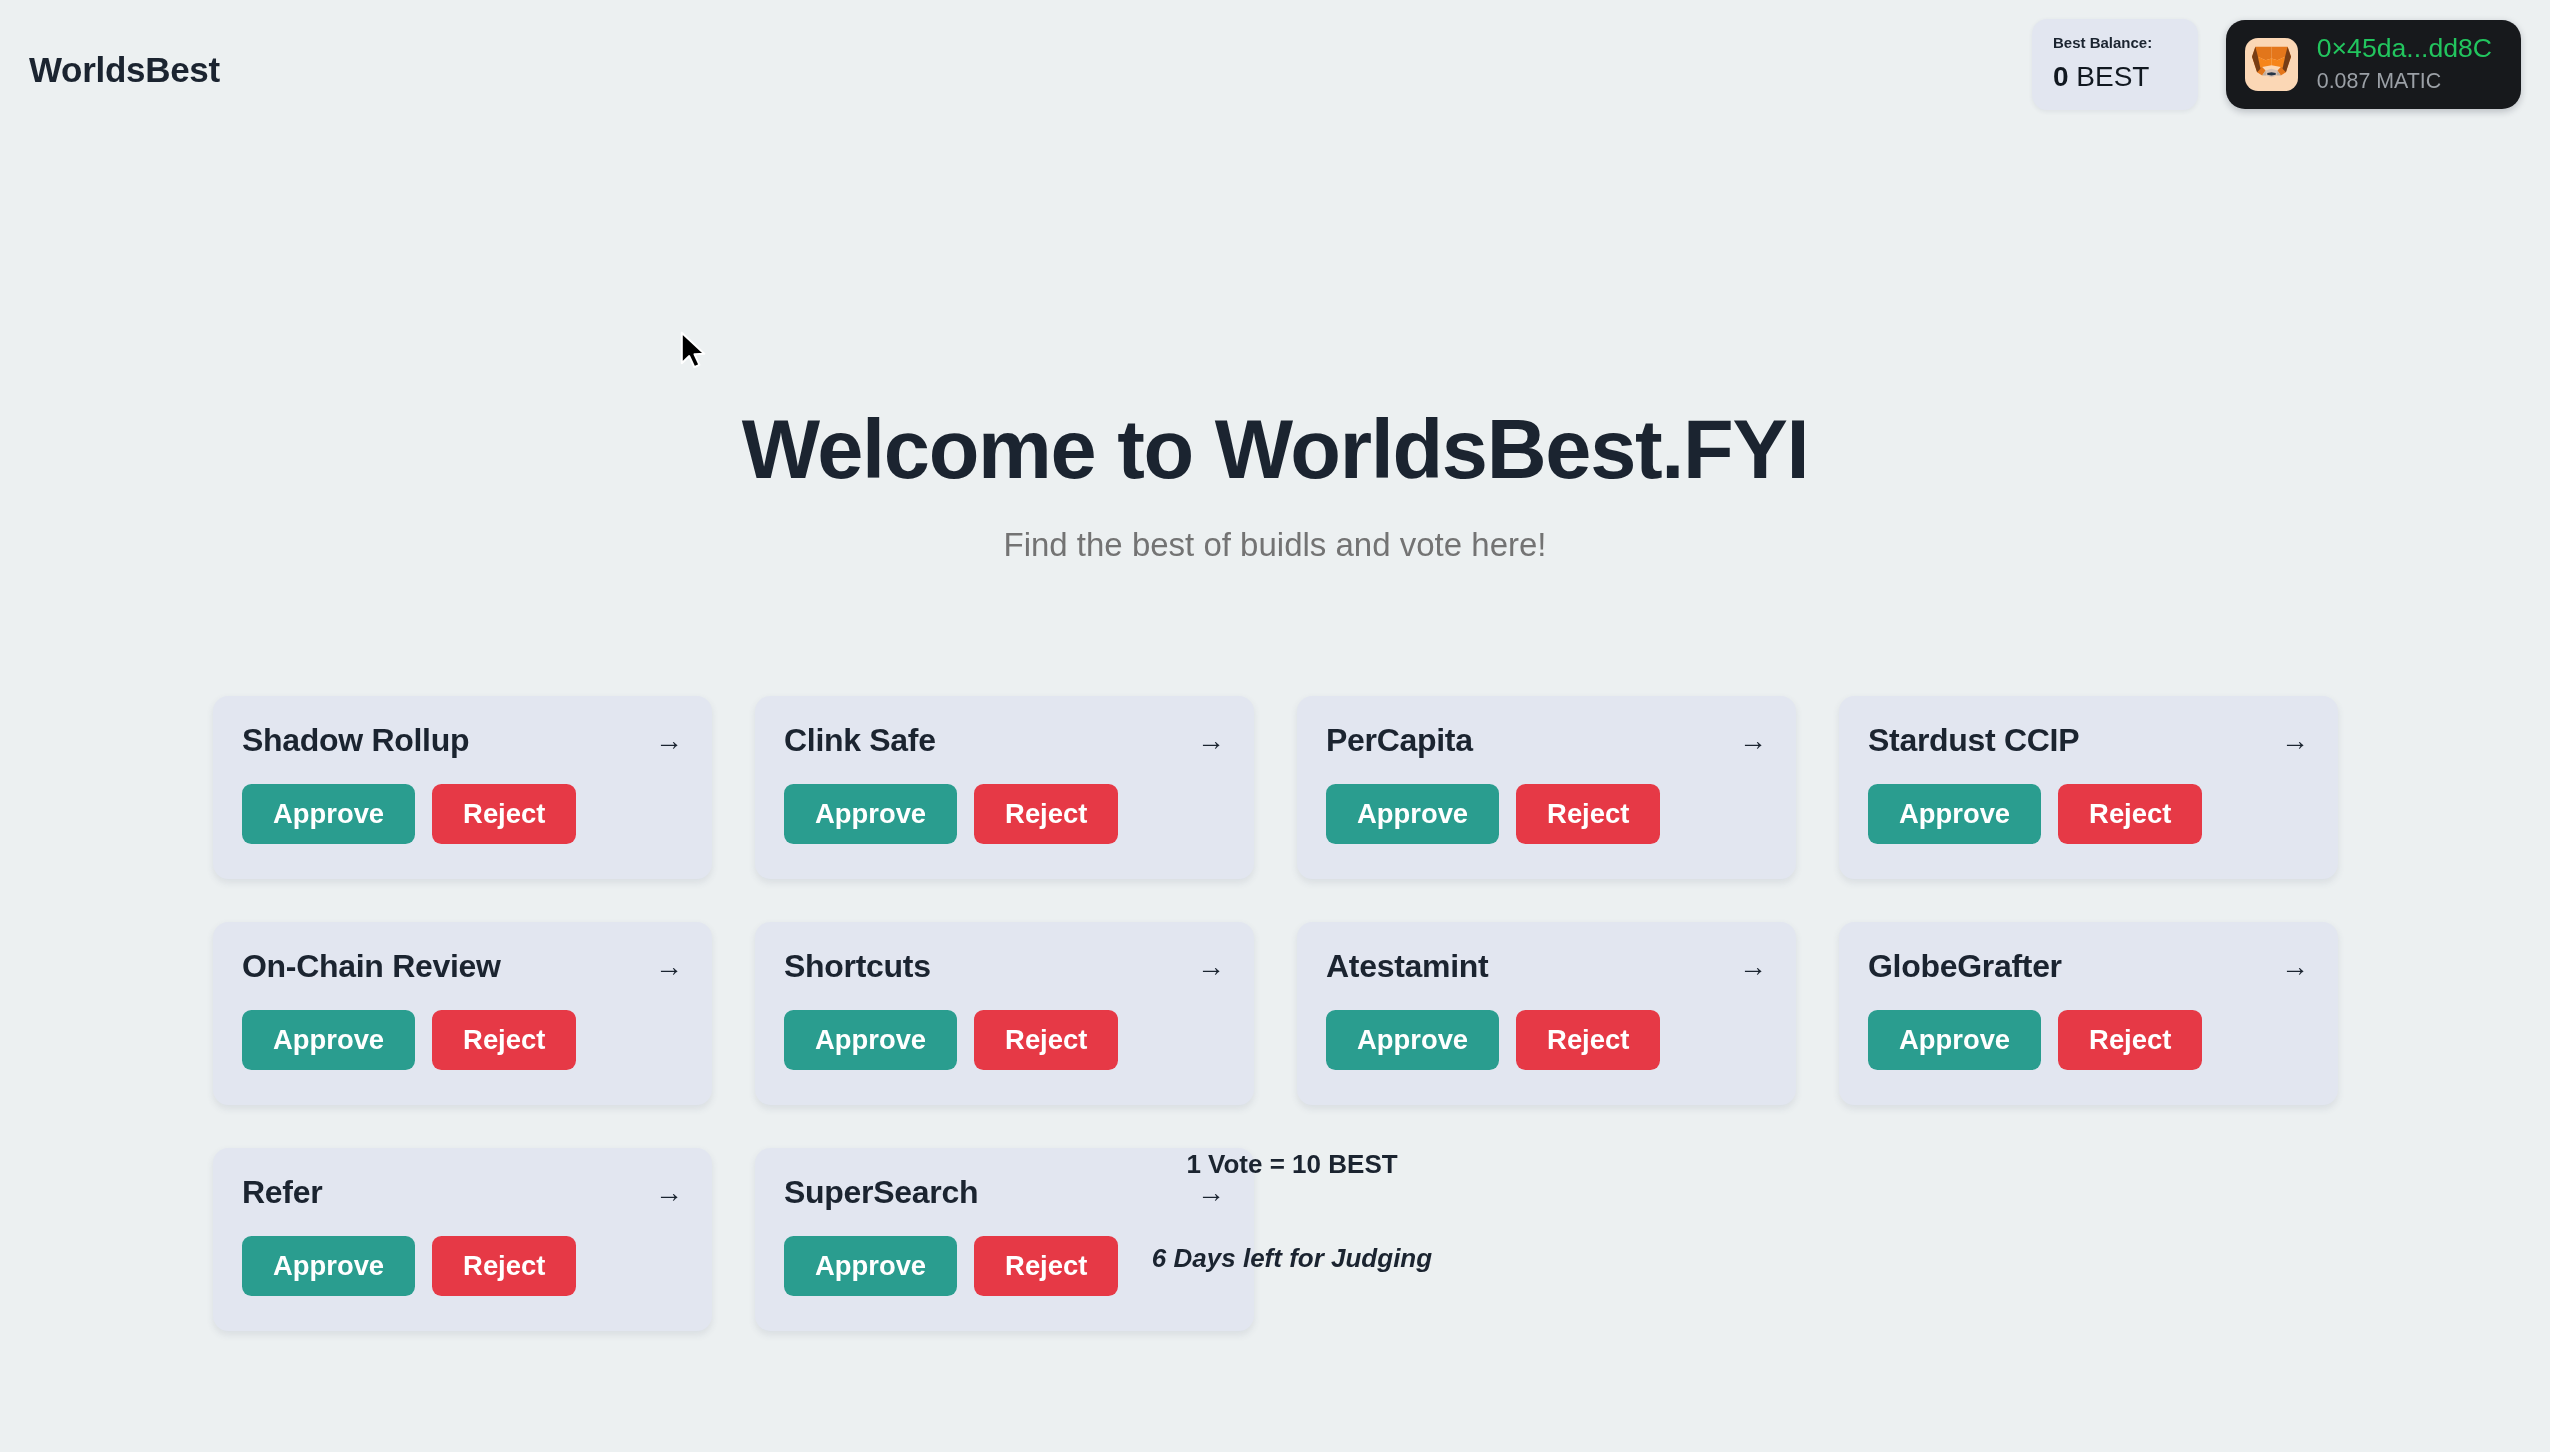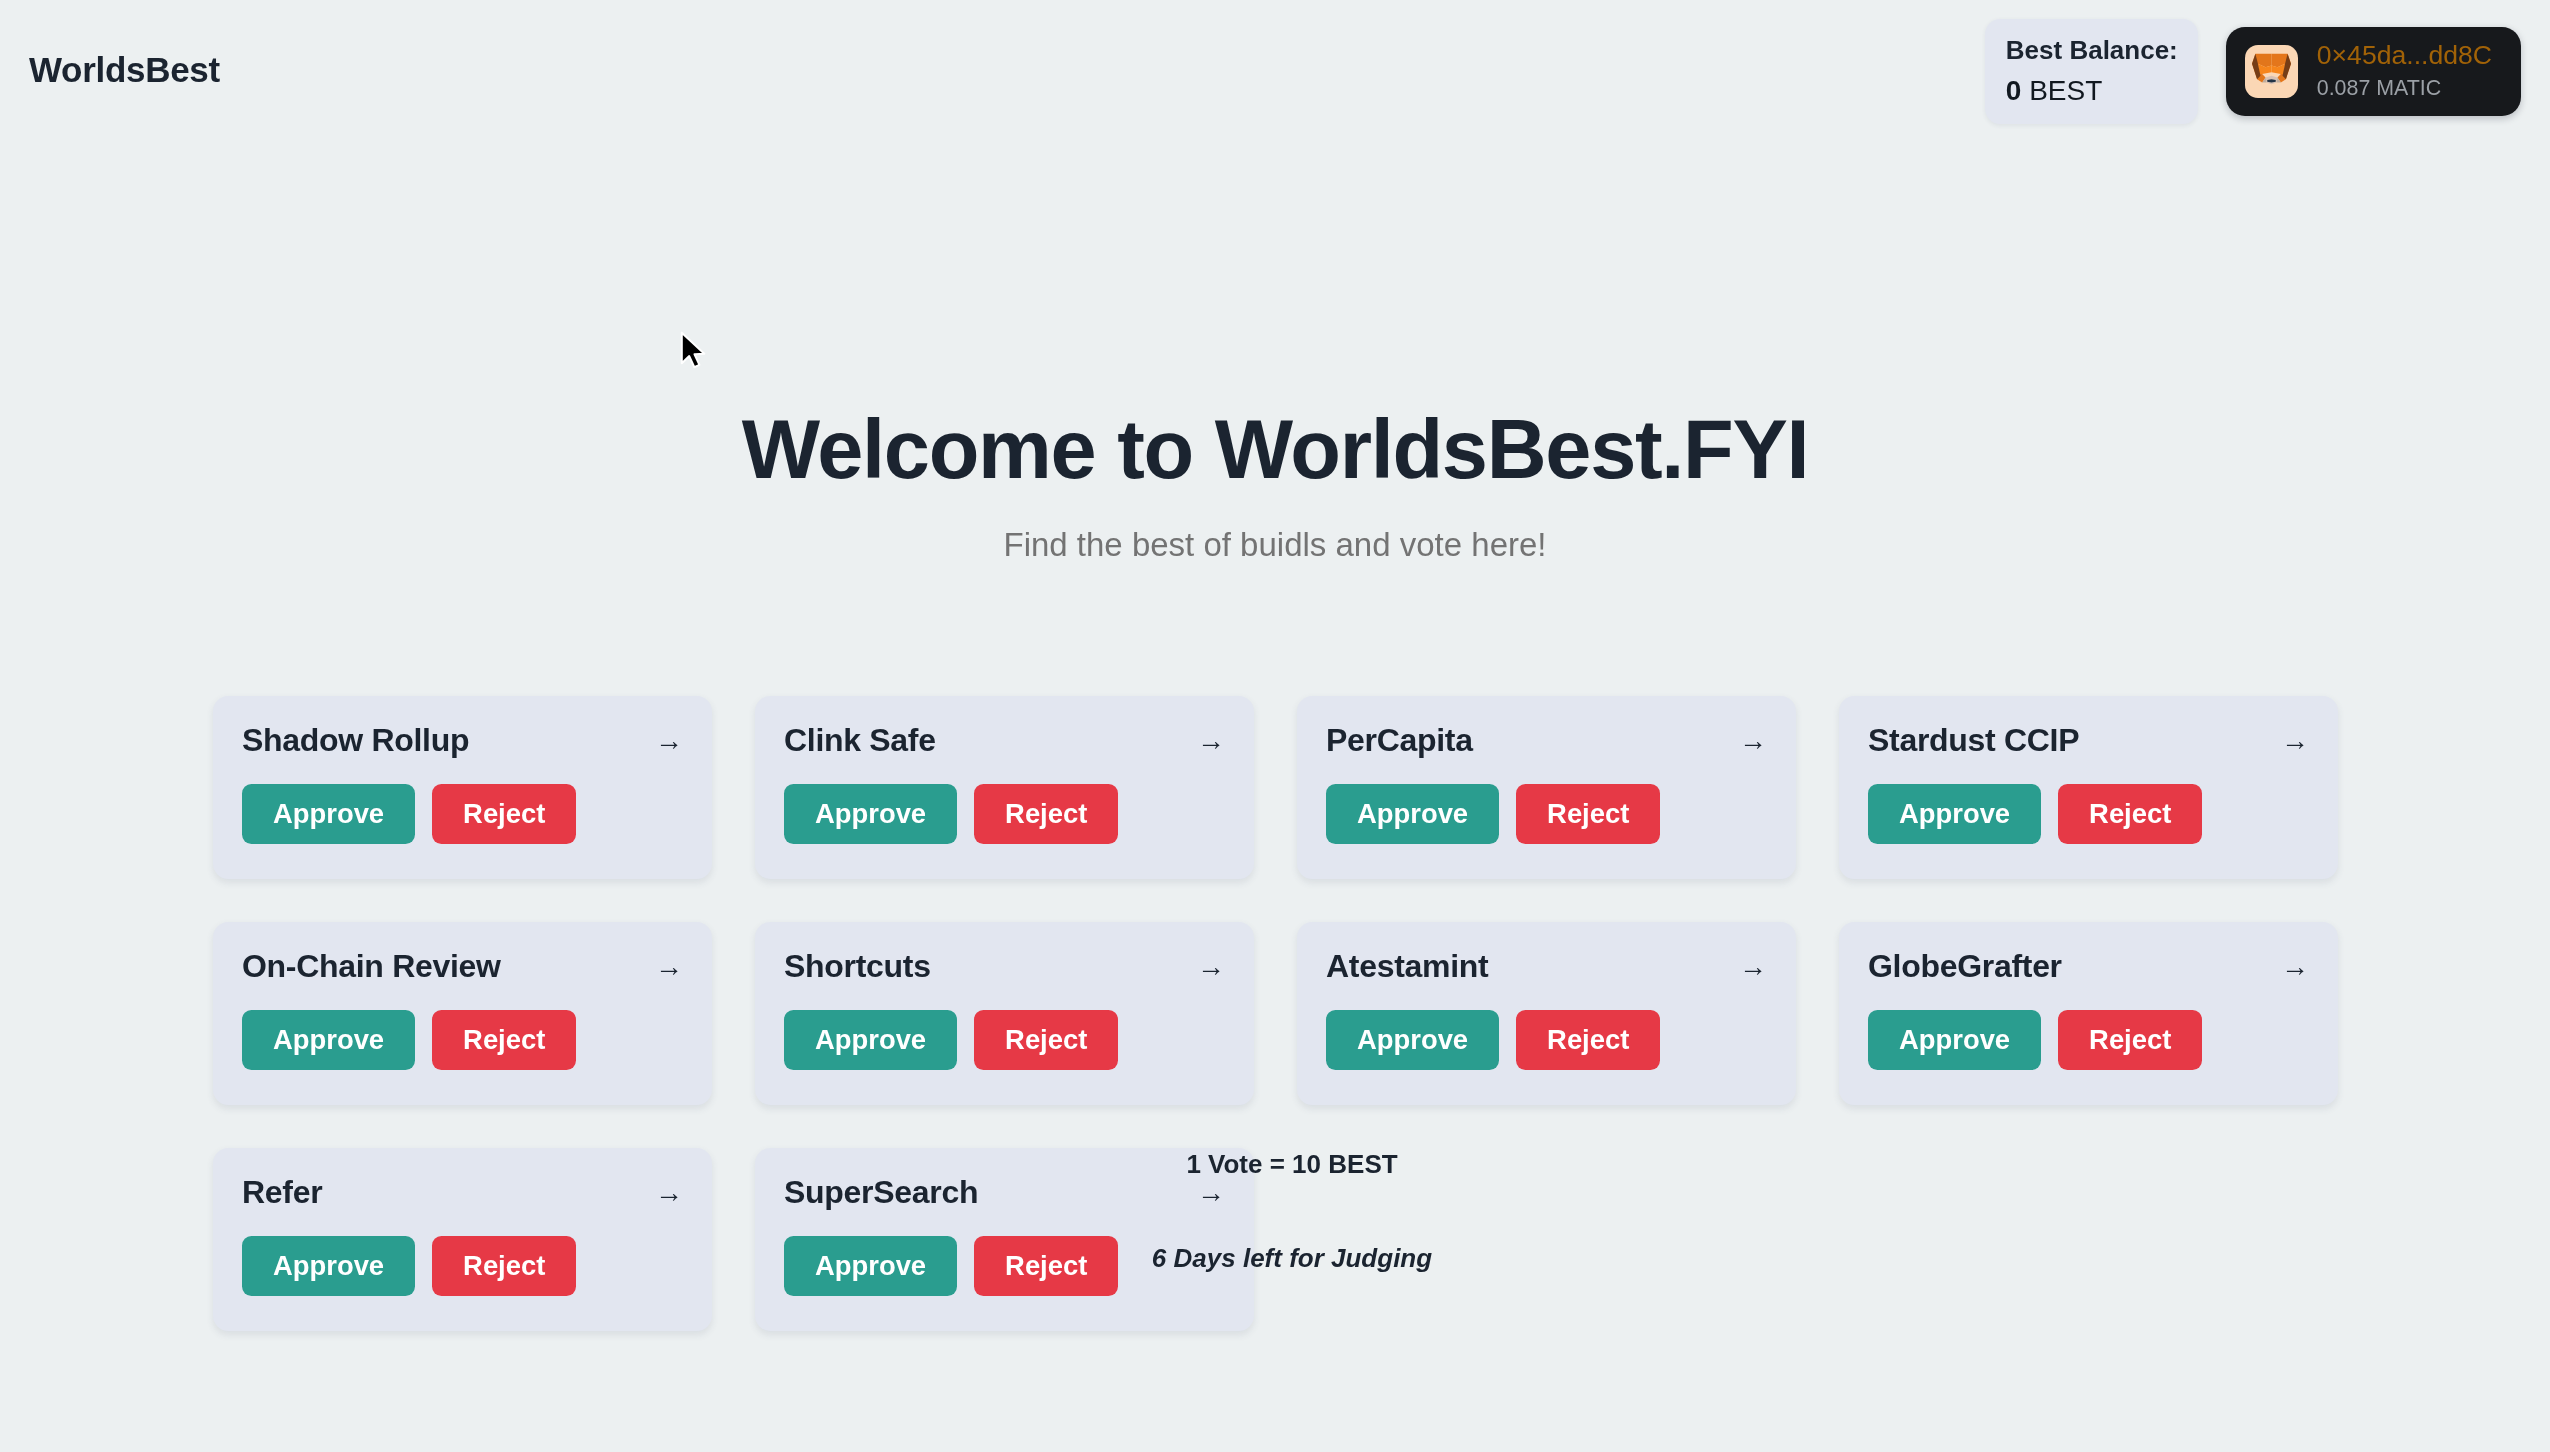--- a/index.html
+++ b/index.html
@@ -45,21 +45,21 @@
   }
 
   .balance-pill {
     background: #e2e6f0;
     border-radius: 15.4px;
     padding: 14.6px 20.6px 17px 20.6px;
     min-width: 166px;
     box-shadow: 0 1.7px 4.3px rgba(40,50,80,0.07);
   }
   .balance-label {
-    font-size: 26px;
+    font-size: 15px;
     font-weight: 700;
     color: #1b2430;
     white-space: nowrap;
     line-height: 1.25;
   }
   .balance-value {
     margin-top: 8.6px;
     font-size: 28px;
     font-weight: 400;
     color: #111820;
@@ -84,21 +84,21 @@
     background: #fbd7b5;
     display: flex;
     align-items: center;
     justify-content: center;
     flex: none;
   }
   .wallet-texts { display: flex; flex-direction: column; justify-content: center; }
   .wallet-addr {
     font-size: 26.6px;
     font-weight: 400;
-    color: #a16207;
+    color: #22c55e;
     line-height: 1.2;
     white-space: nowrap;
   }
   .wallet-bal {
     font-size: 21.4px;
     color: #9ba0a6;
     line-height: 1.35;
     margin-top: 2.6px;
     white-space: nowrap;
   }

